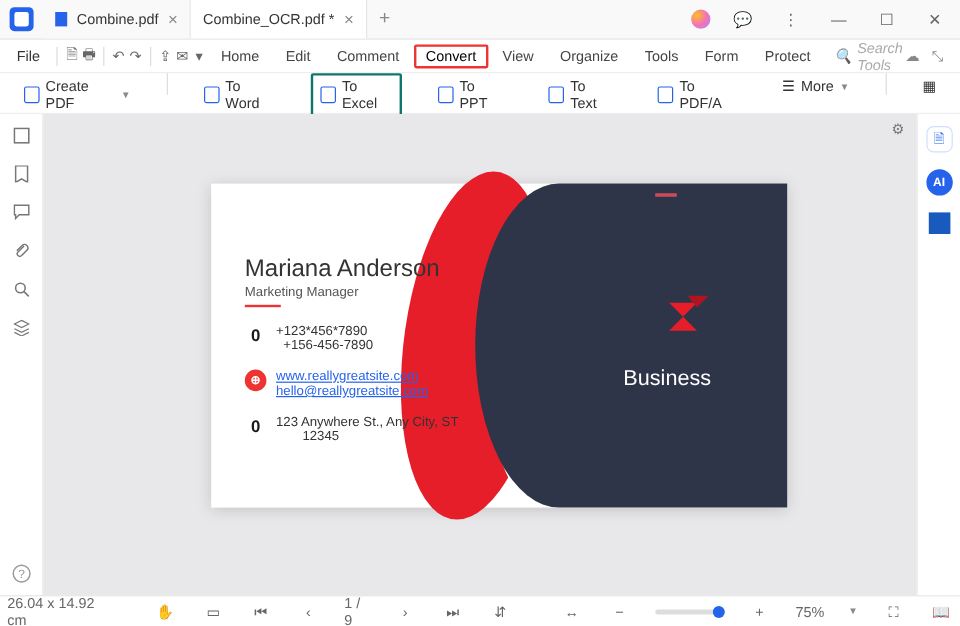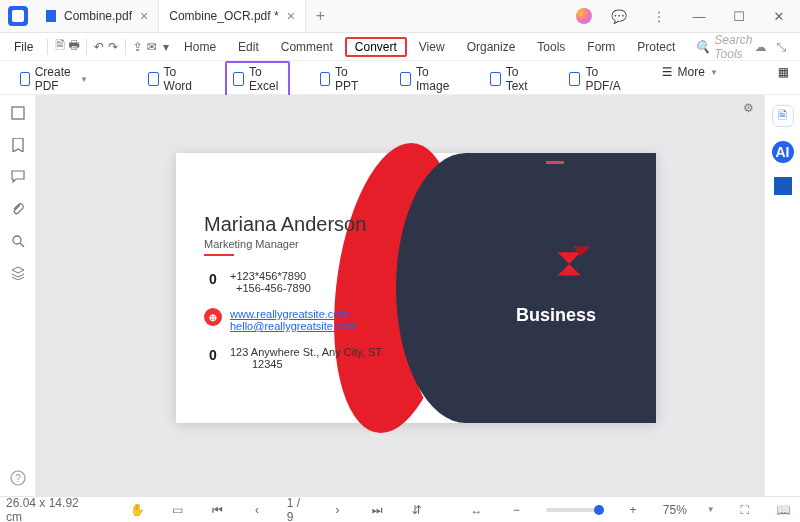--- a/index.html
+++ b/index.html
@@ -19,31 +19,31 @@
 .menubar .file{padding:0 8px}
 .menubar .ic{width:22px;height:22px;display:flex;align-items:center;justify-content:center;color:#666}
 .menubar .sep{width:1px;height:16px;background:#ddd;margin:0 4px}
 .menu-item{padding:3px 10px;color:#444}
 .menu-item.hot{color:#000000;border:2px solid #e33;border-radius:2px;padding:1px 8px}
 .search{margin-left:8px;display:flex;align-items:center;gap:4px;color:#aaa;font-style:italic}
 .mb-right{margin-left:auto;display:flex;align-items:center;gap:10px;padding-right:8px;color:#888}
 .toolbar{height:34px;display:flex;align-items:flex-start;padding:0 12px;gap:22px;border-bottom:1px solid #eee}
 .t-btn{display:flex;align-items:center;gap:5px;padding:4px 8px;color:#333}
 .t-btn .ico{width:14px;height:14px;border:1.5px solid #2563eb;border-radius:2px}
-.t-btn.hot{border:2px solid #8b5cf6;border-radius:2px;padding:2px 6px}
+.t-btn.hot{border:2px solid #0f766e;border-radius:2px;padding:2px 6px}
 .caret{font-size:8px;color:#888}
 .work{flex:1;display:flex;background:#e8e8ea;min-height:0}
 .lrail{width:36px;background:#fff;border-right:1px solid #eee;display:flex;flex-direction:column;align-items:center;padding-top:10px;gap:16px;color:#777}
 .lrail .ri{width:16px;height:16px;display:flex;align-items:center;justify-content:center}
 .lrail .ri.bottom{margin-top:auto;margin-bottom:10px}
 .canvas{flex:1;position:relative;overflow:hidden}
 .page{position:absolute;left:140px;top:58px;width:480px;height:270px;background:#fff;box-shadow:0 2px 12px rgba(0,0,0,.15)}
 .rrail{width:36px;background:#fff;border-left:1px solid #eee;display:flex;flex-direction:column;align-items:center;padding-top:10px;gap:14px;position:relative}
 .rrail .chip{width:22px;height:22px;border:1px solid #cfe0ff;border-radius:6px;display:flex;align-items:center;justify-content:center;color:#2563eb;font-size:11px}
-.rrail .ai{width:22px;height:22px;border-radius:50%;background:#2563eb;color:#fff;font-weight:bold;font-size:14px;display:flex;align-items:center;justify-content:center}
+.rrail .ai{width:22px;height:22px;border-radius:50%;background:#2563eb;color:#fff;font-weight:bold;font-size:10px;display:flex;align-items:center;justify-content:center}
 .rrail .ms{width:18px;height:18px;background:#185abd}
 .rrail .sl{width:16px;height:16px;color:#777}
 .statusbar{height:26px;display:flex;align-items:center;border-top:1px solid #e5e5e5;background:#fff;padding:0 6px;gap:20px;color:#666}
 .statusbar .nav{width:22px;height:22px;display:flex;align-items:center;justify-content:center}
 .statusbar .spacer{flex:1}
 .zoom-track{width:64px;height:4px;background:#ddd;border-radius:2px;position:relative}
 .zoom-thumb{position:absolute;width:10px;height:10px;border-radius:50%;background:#2563eb;top:-3px;left:48px}
 .card-left{position:absolute;left:28px;top:60px}
 .card-name{font-size:20px;color:#333}
 .card-role{font-size:11px;color:#555;margin-top:2px}
@@ -52,21 +52,21 @@
 .cic{width:18px;height:18px;border-radius:50%;display:flex;align-items:center;justify-content:center;font-size:14px;font-weight:bold}
 .cic.dark{color:#1a1a1a}
 .cic.red{background:#e33;color:#fff;font-size:10px}
 .clink{color:#2563eb;text-decoration:underline}
 .card-right{position:absolute;right:0;top:0;width:260px;height:100%;background:#2e3548;border-radius:140px 0 0 140px/270px 0 0 270px}
 .swoosh1{position:absolute;right:200px;top:-10px;width:120px;height:290px;background:#e61e2a;border-radius:60px/145px;transform:skewX(-6deg)}
 .swoosh2{position:absolute;right:180px;top:20px;width:70px;height:240px;background:#fff;border-radius:40px/130px}
 .logo{position:absolute;right:52px;top:80px;width:58px;height:58px}
 .logo svg{width:100%;height:100%}
 .biz{position:absolute;right:40px;top:152px;text-align:center;color:#fff;width:120px}
-.biz .b1{font-size:18px;font-weight:bold}
+.biz .b1{font-size:18px;font-weight:normal}
 .biz .b2{font-size:15px;color:#cfd3dd}
 .dash{position:absolute;right:92px;top:8px;width:18px;height:3px;background:#c94a5a}
 svg{display:block}
 </style>
 </head>
 <body>
 
 <div class="titlebar">
   <div class="app-icon"></div>
   <div class="tab">
@@ -131,24 +131,20 @@
     <span class="ico"></span>
     <span>To Word</span>
   </div>
   <div class="t-btn hot">
     <span class="ico"></span>
     <span>To Excel</span>
   </div>
   <div class="t-btn">
     <span class="ico"></span>
     <span>To PPT</span>
-  </div>
-  <div class="t-btn">
-    <span class="ico"></span>
-    <span>To Image</span>
   </div>
   <div class="t-btn">
     <span class="ico"></span>
     <span>To Text</span>
   </div>
   <div class="t-btn">
     <span class="ico"></span>
     <span>To PDF/A</span>
   </div>
   <div class="t-btn more">

